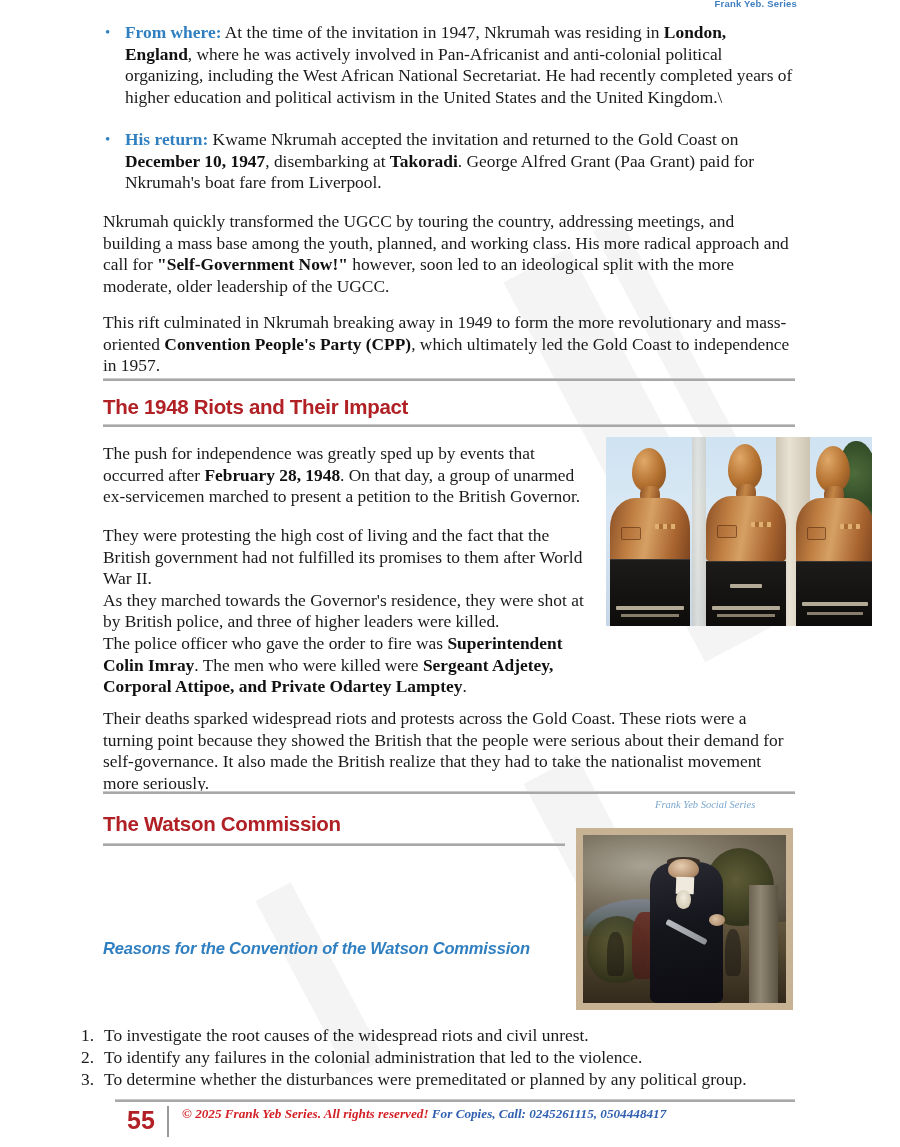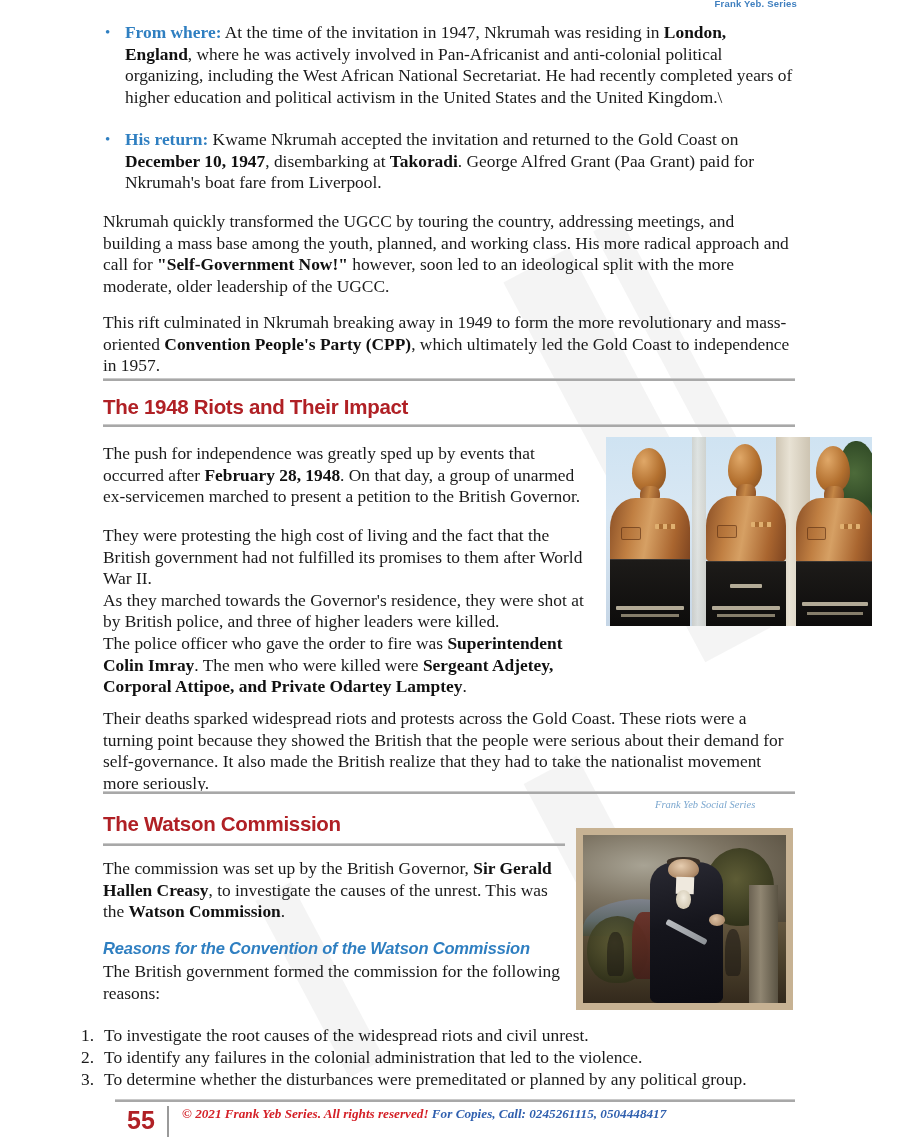--- a/index.html
+++ b/index.html
@@ -471,29 +471,23 @@
     </div>
   </div>
 
   <div class="hr" style="left:103px; top:791px; width:692px;"></div>
 
   <div class="mini-head" style="left:655px; top:799px;">Frank Yeb Social Series</div>
 
   <h2 class="sect" style="left:103px; top:812px;">The Watson Commission</h2>
   <div class="hr" style="left:103px; top:843px; width:462px;"></div>
 
-  <div class="blk-narrow" style="top:858px; width:470px;">
-    <p class="para"><span>The commission was set up by the British Governor, </span><b>Sir Gerald Hallen Creasy</b><span>, to investigate the causes of the unrest. This was the </span><b>Watson Commission</b><span>.</span></p>
-  </div>
 
   <h3 class="subsect" style="left:103px; top:939px;">Reasons for the Convention of the Watson Commission</h3>
 
-  <div class="blk-narrow" style="top:961px; width:470px;">
-    <p class="para">The British government formed the commission for the following reasons:</p>
-  </div>
 
   <div class="fig portrait" style="left:576px; top:828px; width:217px; height:182px;">
     <div class="canvas">
       <div class="sky2"></div>
       <div class="hills"></div>
       <div class="tree" style="left:60%; top:8%; width:34%; height:46%;"></div>
       <div class="tree" style="left:2%; top:48%; width:30%; height:40%; opacity:.85;"></div>
       <div class="pillar"></div>
       <div class="ghost" style="left:12%; top:58%; width:8%; height:26%;"></div>
       <div class="ghost" style="left:70%; top:56%; width:8%; height:28%;"></div>
@@ -520,16 +514,16 @@
     <li>
       <span class="num">3.</span>
       <span>To determine whether the disturbances were premeditated or planned by any political group.</span>
     </li>
   </ol>
 
   <div class="footer-rule" style="top:1099px;"></div>
   <div class="footer" style="top:1106px;">
     <div class="pagenum">55</div>
     <div class="foot-div"></div>
-    <div class="foot-text"><span class="foot-red">© 2021 Frank Yeb Series. All rights reserved!</span><span class="foot-blue"> For Copies, Call: 0245261115, 0504448417</span></div>
+    <div class="foot-text"><span class="foot-red">© 2025 Frank Yeb Series. All rights reserved!</span><span class="foot-blue"> For Copies, Call: 0245261115, 0504448417</span></div>
   </div>
 
 </div>
 
 </body></html>

